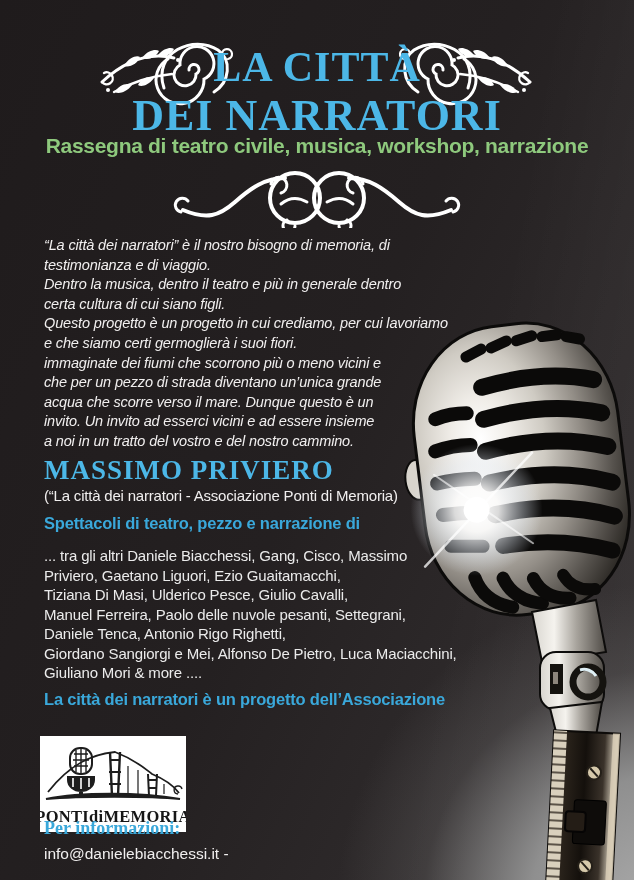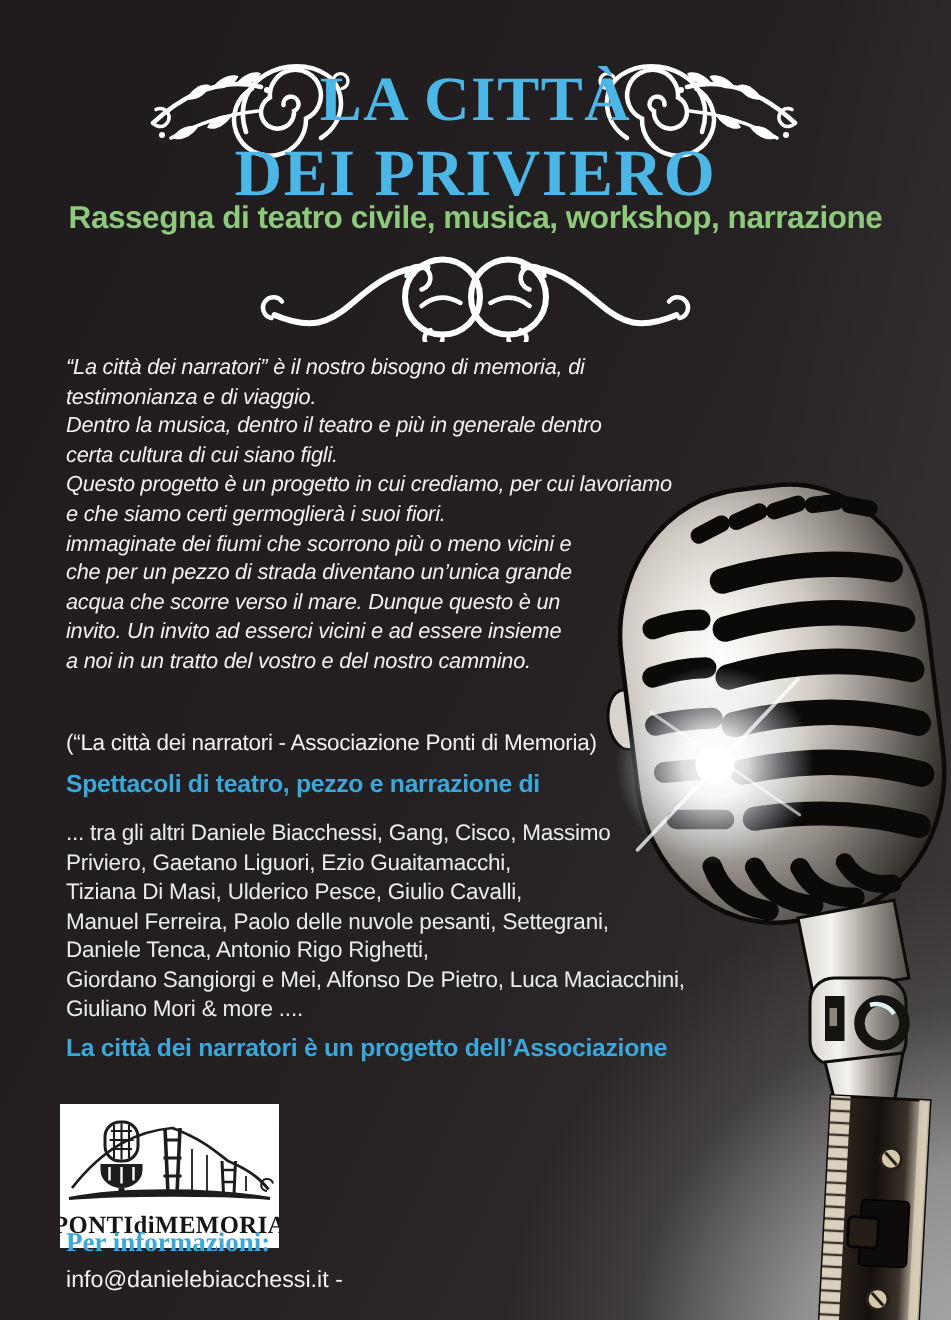--- a/index.html
+++ b/index.html
@@ -106,21 +106,21 @@
       <path d="M48,28 c6,-8 14,-9 17,-7 c-3,6 -11,10 -17,7 z"></path>
       <path d="M64,25 c6,-7 13,-8 16,-6 c-3,6 -10,9 -16,6 z"></path>
       <path d="M38,55 c-6,8 -14,9 -17,7 c3,-6 11,-10 17,-7 z"></path>
       <path d="M60,48 c-6,8 -13,9 -16,7 c3,-6 10,-10 16,-7 z"></path>
       <circle cx="84" cy="30" r="2"></circle>
       <circle cx="14" cy="60" r="2"></circle>
     </g>
   </svg>
 
   <div class="abs title title1">LA CITTÀ</div>
-  <div class="abs title title2">DEI PRIVIERO</div>
+  <div class="abs title title2">DEI NARRATORI</div>
 
   <div class="abs subtitle">Rassegna di teatro civile, musica, workshop, narrazione</div>
 
   <svg class="abs ornament-center" width="300" height="62" viewBox="0 0 300 62">
     <g stroke="#ffffff" fill="none" stroke-linecap="round">
       <circle cx="128" cy="32" r="25" stroke-width="4"></circle>
       <circle cx="172" cy="32" r="25" stroke-width="4"></circle>
       <path d="M16,44 C 40,54 52,50 68,36 C 84,22 98,12 118,12" stroke-width="4"></path>
       <path d="M284,44 C 260,54 248,50 232,36 C 216,22 202,12 182,12" stroke-width="4"></path>
       <path d="M14,46 a7,7 0 1 1 7,-11" stroke-width="3"></path>
@@ -139,20 +139,21 @@
 Dentro la musica, dentro il teatro e più in generale dentro
 certa cultura di cui siano figli.
 Questo progetto è un progetto in cui crediamo, per cui lavoriamo
 e che siamo certi germoglierà i suoi fiori.
 immaginate dei fiumi che scorrono più o meno vicini e
 che per un pezzo di strada diventano un’unica grande
 acqua che scorre verso il mare. Dunque questo è un
 invito.  Un invito ad esserci vicini e ad essere insieme
 a noi in un tratto del vostro e del nostro cammino.</div>
 
+  <div class="abs headliner">MASSIMO PRIVIERO</div>
   <div class="abs headliner-note">(“La città dei narratori - Associazione Ponti di Memoria)</div>
 
   <div class="abs section-label">Spettacoli di teatro, pezzo e narrazione di</div>
   <div class="abs lineup">... tra gli altri Daniele Biacchessi, Gang, Cisco, Massimo
 Priviero, Gaetano Liguori, Ezio Guaitamacchi,
 Tiziana Di Masi, Ulderico Pesce, Giulio Cavalli,
 Manuel Ferreira, Paolo delle nuvole pesanti, Settegrani,
 Daniele Tenca, Antonio Rigo Righetti,
 Giordano Sangiorgi e Mei, Alfonso De Pietro, Luca Maciacchini,
 Giuliano Mori &amp; more ....</div>

